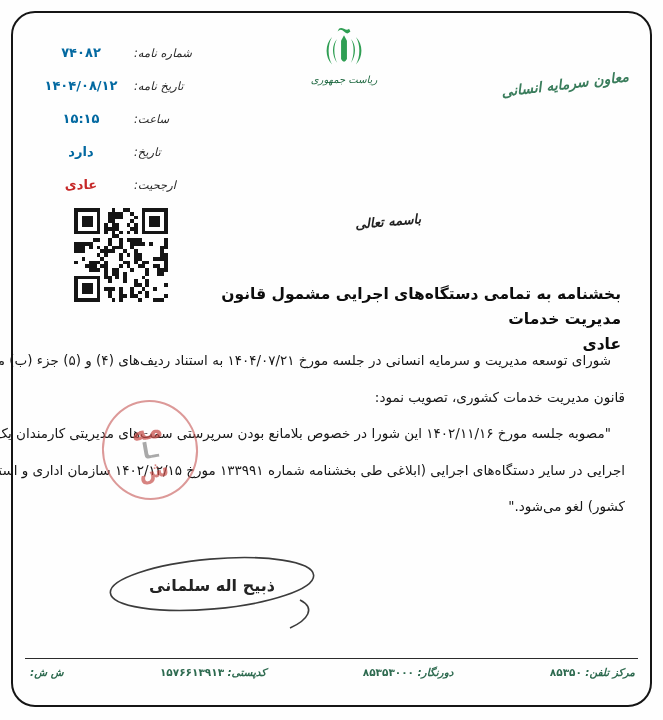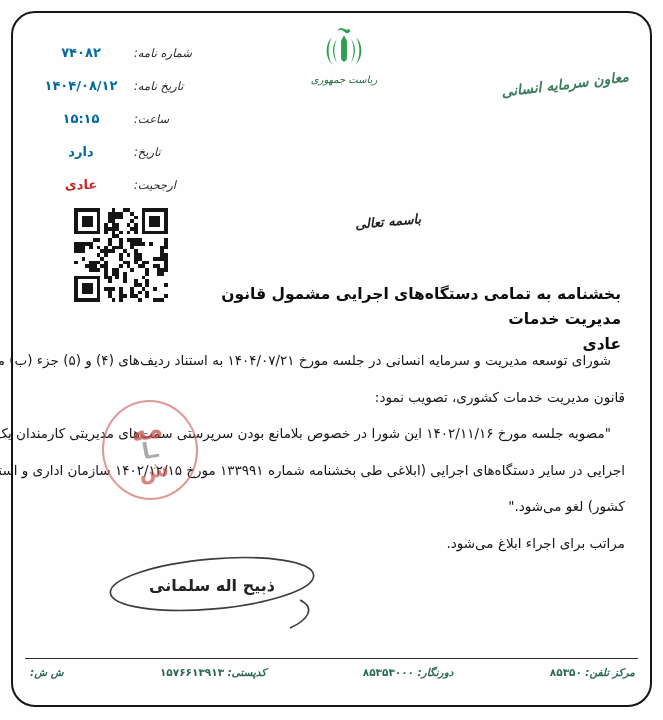--- a/index.html
+++ b/index.html
@@ -402,21 +402,20 @@
     <div>بخشنامه به تمامی دستگاه‌های اجرایی مشمول قانون مدیریت خدمات</div>
     <div>عادی</div>
   </div>
 
   <div class="body">
     <div class="body-line indent">شورای توسعه مدیریت و سرمایه انسانی در جلسه مورخ ۱۴۰۴/۰۷/۲۱ به استناد ردیف‌های (۴) و (۵) جزء (ب) ماده (۱۱۶)</div>
     <div class="body-line">قانون مدیریت خدمات کشوری، تصویب نمود:</div>
     <div class="body-line indent">"مصوبه جلسه مورخ ۱۴۰۲/۱۱/۱۶ این شورا در خصوص بلامانع بودن سرپرستی سمت‌های مدیریتی کارمندان یک دستگاه</div>
     <div class="body-line">اجرایی در سایر دستگاه‌های اجرایی (ابلاغی طی بخشنامه شماره ۱۳۳۹۹۱ مورخ ۱۴۰۲/۱۲/۱۵ سازمان اداری و استخدامی</div>
     <div class="body-line">کشور) لغو می‌شود."</div>
-    <div class="body-line">مراتب برای اجراء ابلاغ می‌شود.</div>
   </div>
 
   <div class="stamp">
     <span class="stamp-char1">مه</span>
     <span class="stamp-char2">ـا</span>
     <span class="stamp-char3">ش</span>
   </div>
 
   <svg class="signature" width="225" height="85" viewBox="0 0 225 85">
     <ellipse cx="112" cy="36" rx="102" ry="25" fill="none" stroke="#3c3c3c" stroke-width="1.6" transform="rotate(-5 112 36)"></ellipse>

